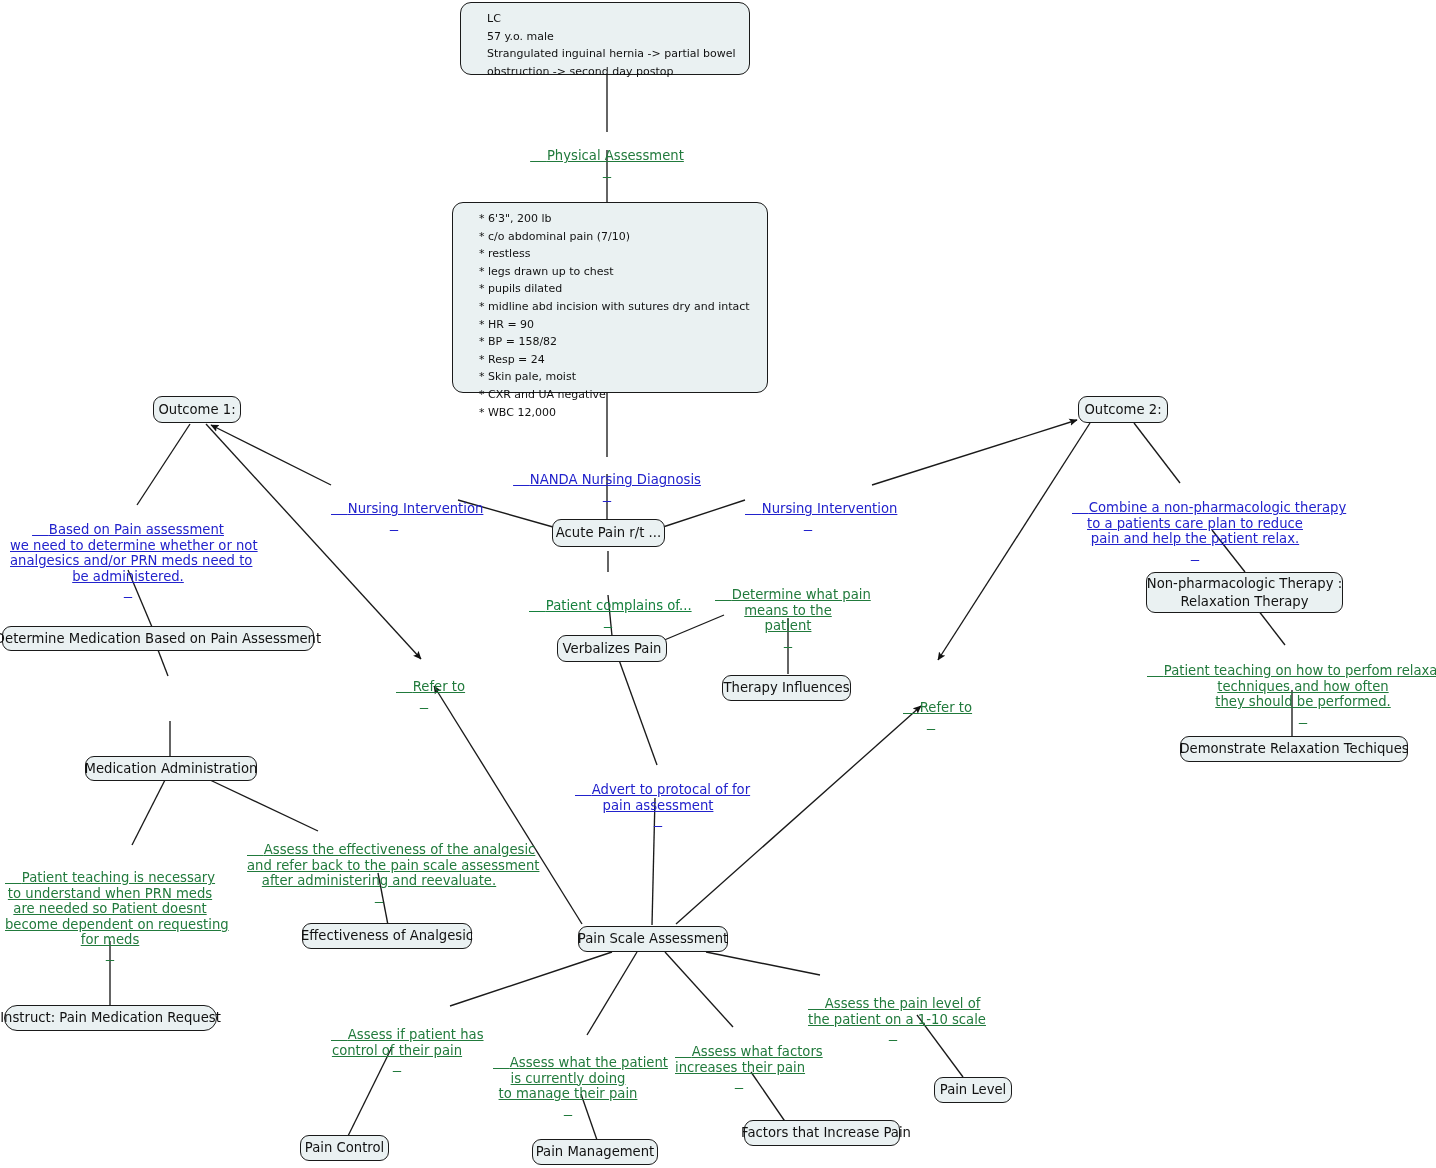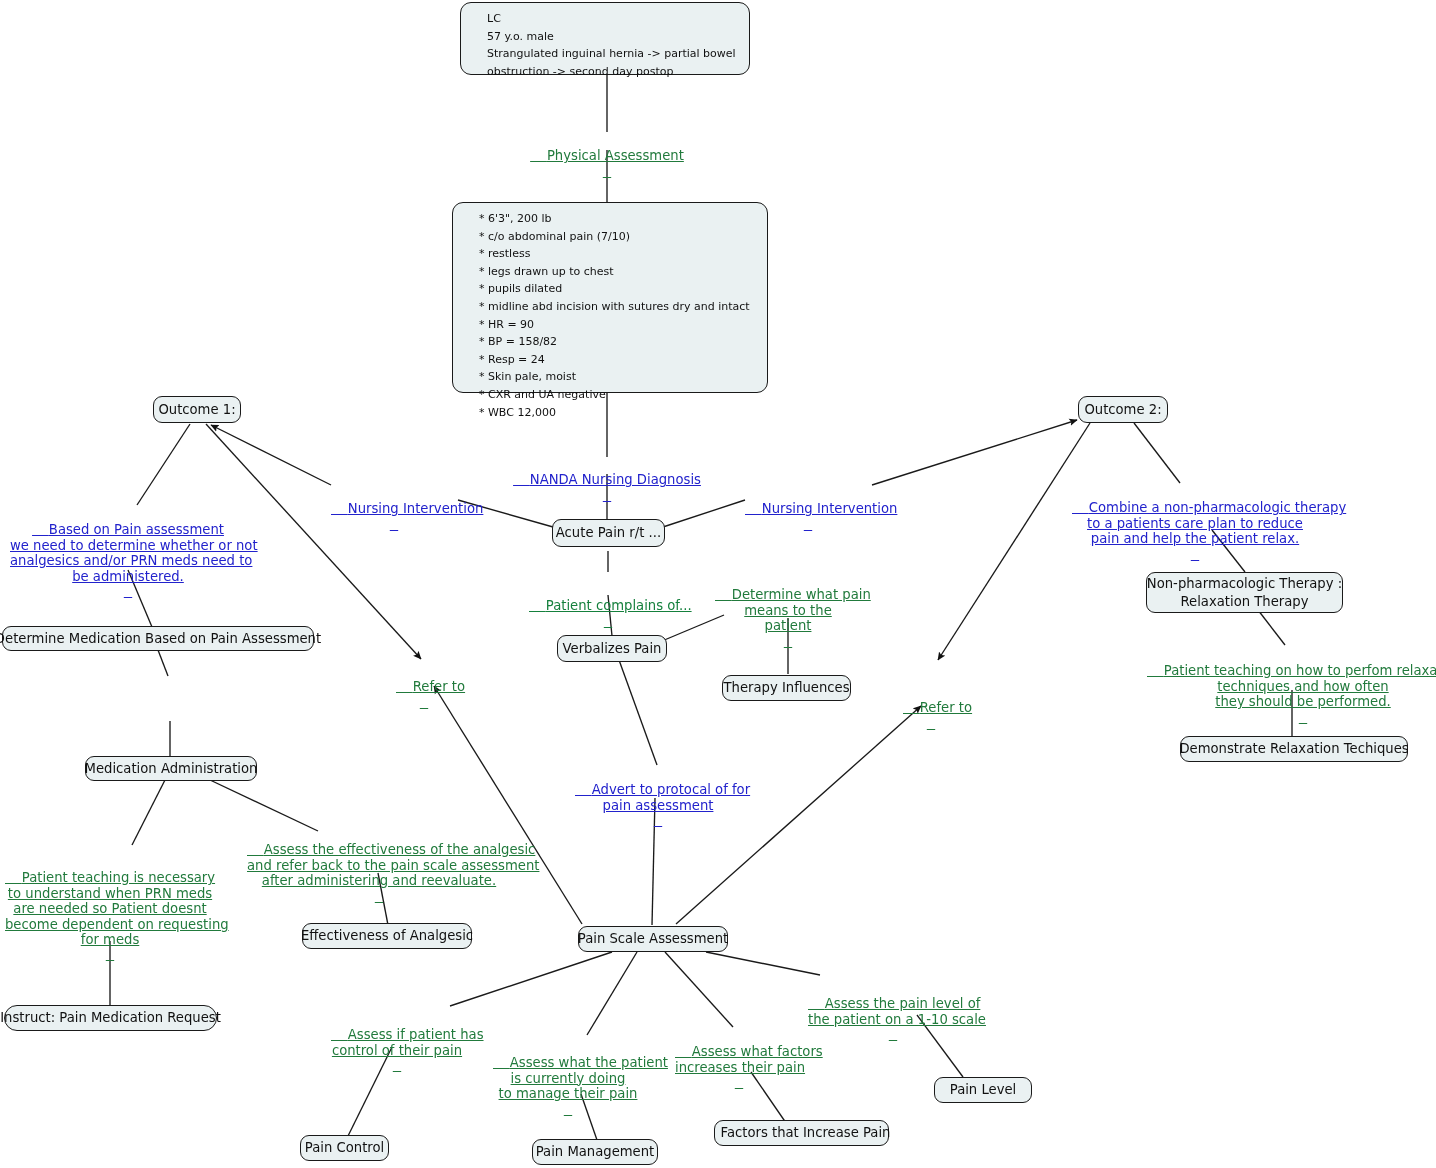--- a/index.html
+++ b/index.html
@@ -200,25 +200,25 @@
   </div>
 
   <div class="node" style="left:300px; top:1135px; width:89px; height:26px;">
     <span>Pain Control</span>
   </div>
 
   <div class="node" style="left:532px; top:1139px; width:126px; height:26px;">
     <span>Pain Management</span>
   </div>
 
-  <div class="node" style="left:714px; top:1120px; width:175px; height:26px;padding-left:16px;">
+  <div class="node" style="left:744px; top:1120px; width:156px; height:26px;padding-left:16px;">
     <span>Factors that Increase Pain</span>
   </div>
 
-  <div class="node" style="left:934px; top:1077px; width:98px; height:26px;">
+  <div class="node" style="left:934px; top:1077px; width:78px; height:26px;">
     <span>Pain Level</span>
   </div>
 
   <div class="node" style="left:1146px; top:572px; width:197px; height:41px; white-space:pre; line-height:18px;">
     <span>Non-pharmacologic Therapy :
 Relaxation Therapy</span>
   </div>
 
   <div class="node" style="left:1180px; top:736px; width:228px; height:26px;">
     <span>Demonstrate Relaxation Techiques</span>

